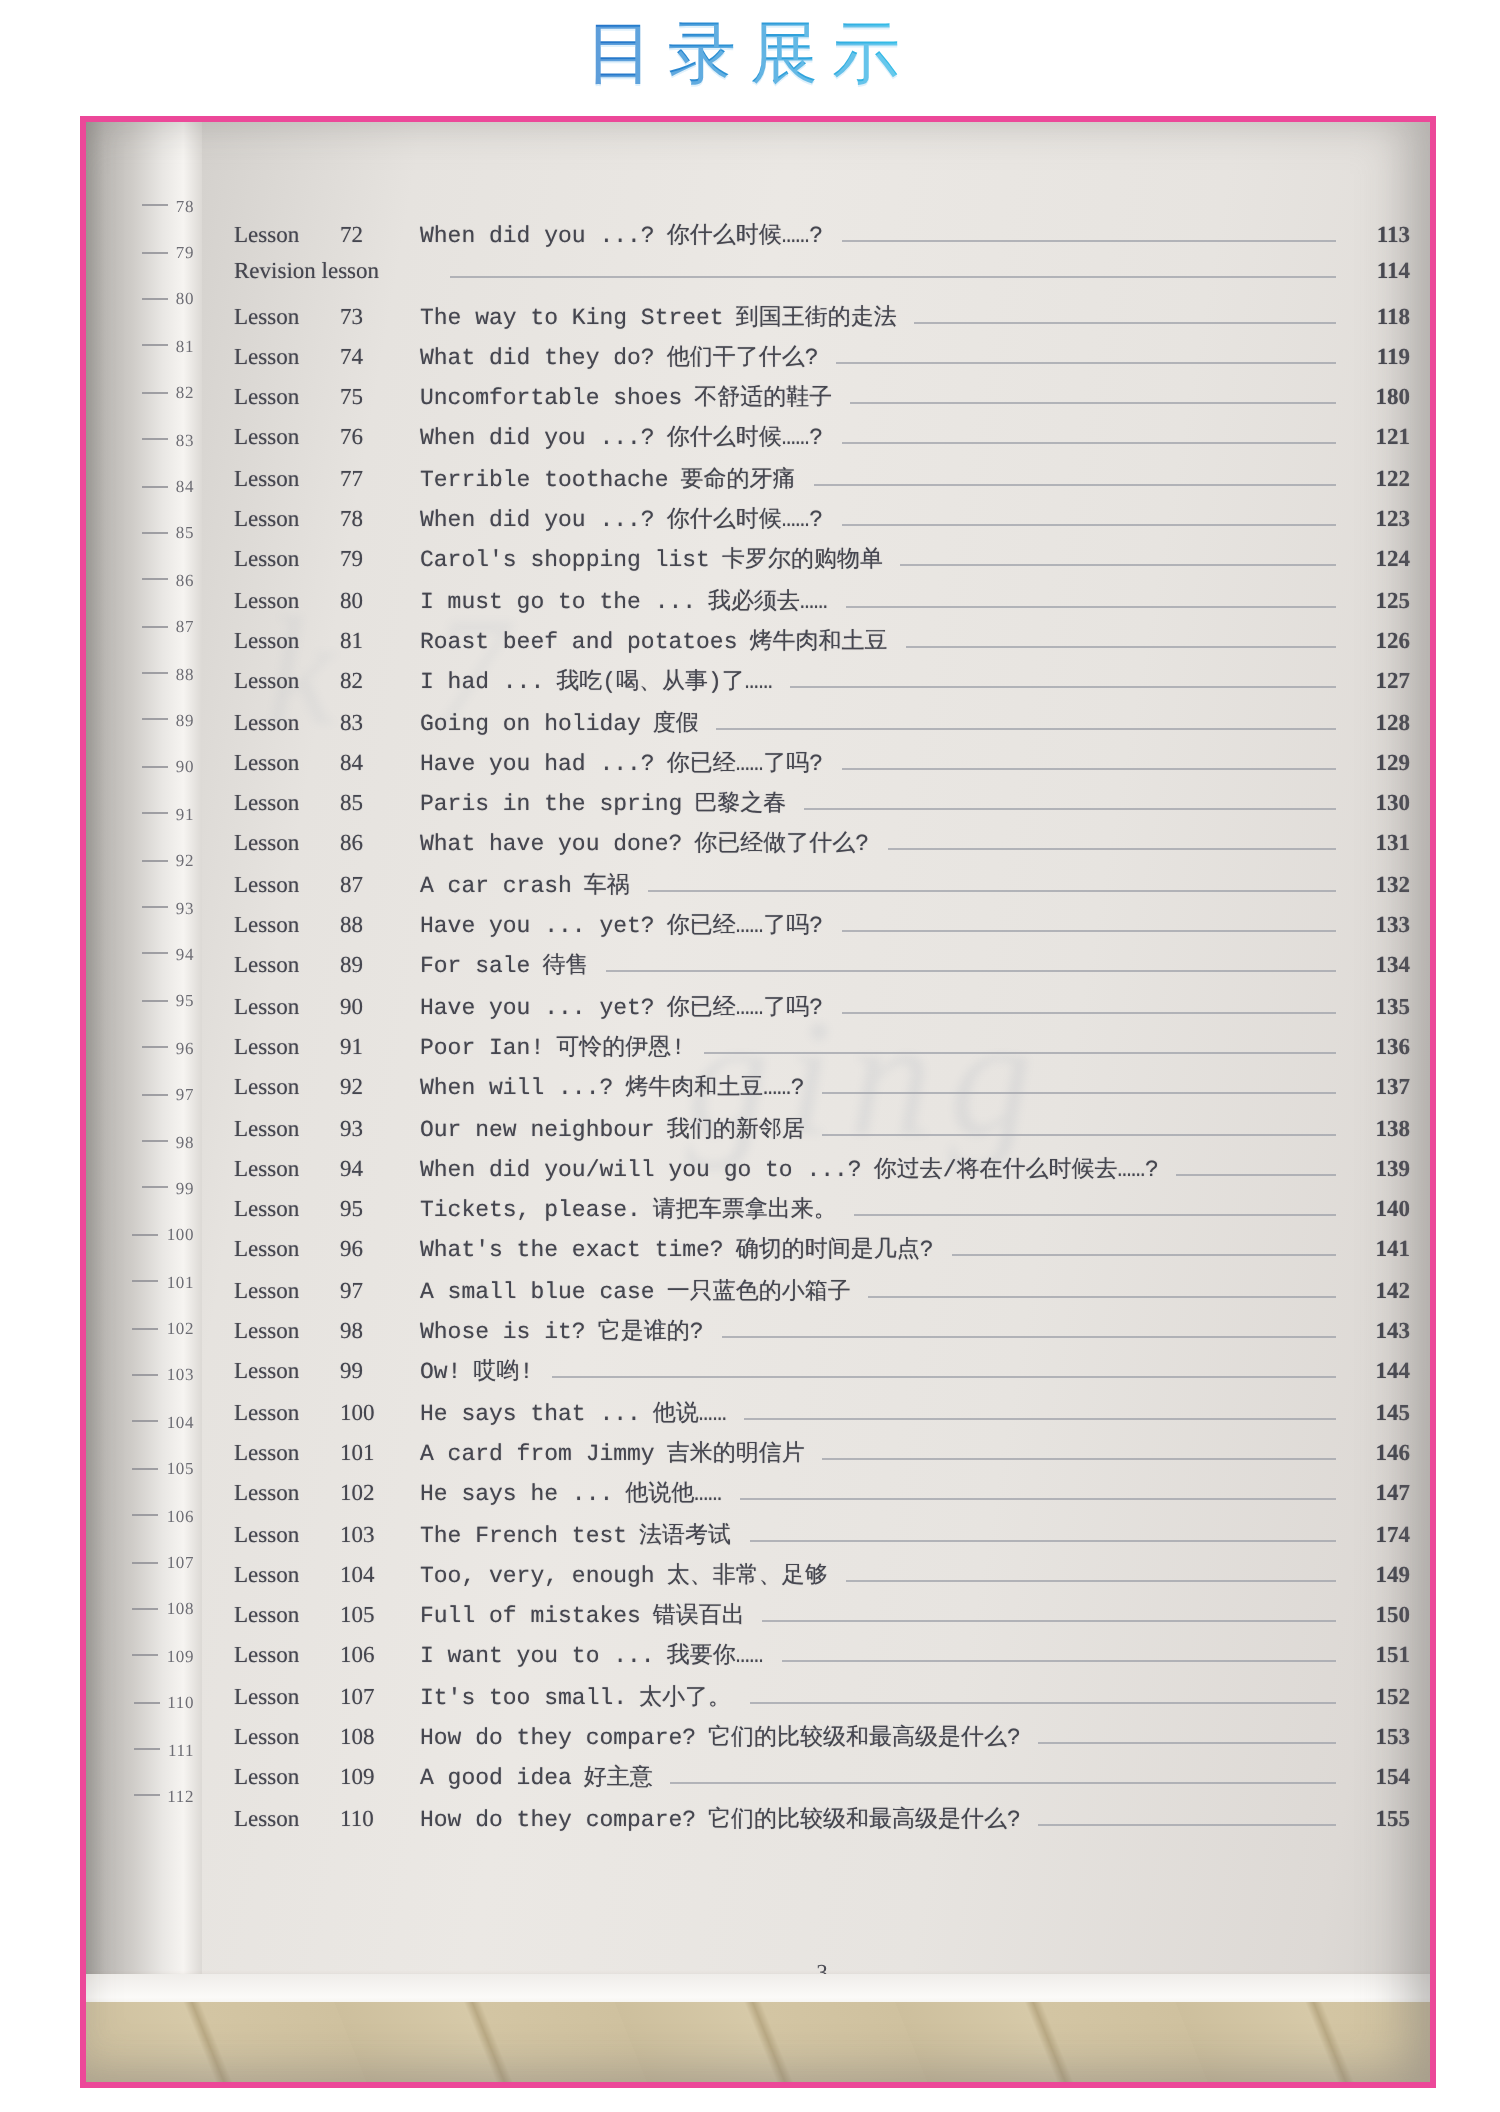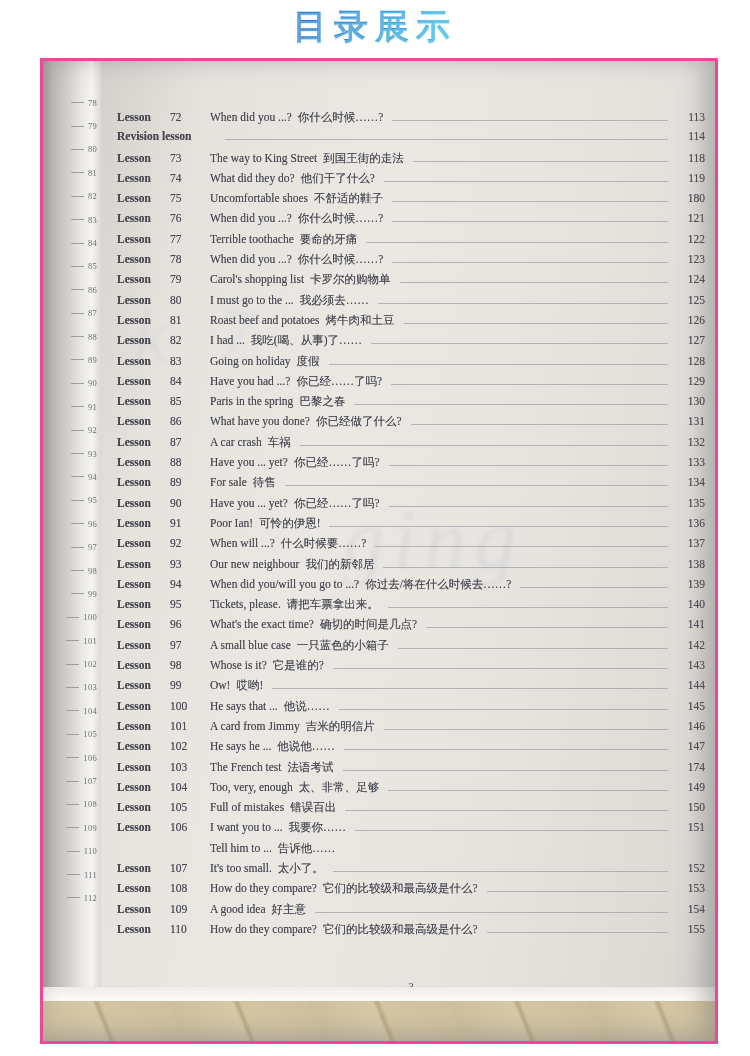--- a/index.html
+++ b/index.html
@@ -3,21 +3,21 @@
 <meta charset="utf-8">
 <style>
   * { margin:0; padding:0; box-sizing:border-box; }
   html,body { width:750px; height:1056px; background:#ffffff; overflow:hidden;
               font-family:"Liberation Serif","DejaVu Serif",serif; }
 
   
   .banner { position:absolute; left:0; top:0; width:750px; height:56px;
             display:flex; align-items:flex-start; justify-content:center; }
   .banner-title { margin-top:4px; font-family:"DejaVu Sans","Liberation Sans",sans-serif;
-            font-size:34px; font-weight:bold; letter-spacing:7px;
+            font-size:34px; font-weight:normal; letter-spacing:7px;
             background:linear-gradient(90deg,#2472c8 0%,#2d9ad8 55%,#35c2ea 100%);
             -webkit-background-clip:text; background-clip:text; color:transparent;
             text-shadow:0 1px 0 rgba(180,220,245,0.4); }
 
   
   .photo { position:absolute; left:40px; top:58px; width:678px; height:986px;
            border:3px solid #ec4899; background:#e5e5e5; overflow:hidden;
            box-shadow:inset 0 0 0 1px #bfe6ee; }
   .page-bg { position:absolute; inset:0;
            background:linear-gradient(100deg,#b6b3af 0%,#d3d0cc 6%,#e6e3df 20%,
@@ -41,28 +41,28 @@
   .ghost { position:absolute; font-style:italic; color:#6d7f98; pointer-events:none;
            filter:blur(2px); font-family:"Liberation Serif",serif; }
   .ghost-1 { left:90px; top:230px; font-size:78px; opacity:.06; letter-spacing:14px; }
   .ghost-2 { left:300px; top:430px; font-size:84px; opacity:.09; letter-spacing:8px; }
 
   
   .toc { position:absolute; left:74px; top:49px; right:10px; }
   .toc-row { display:flex; align-items:baseline; height:20.3px;
            font-size:11.5px; color:#45464f; white-space:nowrap;
            text-shadow:0 0 .5px rgba(70,70,80,.55); }
-  .lbl { width:53px; flex-shrink:0; overflow:visible;font-weight:bold; }
+  .lbl { width:53px; flex-shrink:0; overflow:visible; }
   .num { width:40px; flex-shrink:0; }
-  .ttl { flex-shrink:0; }
+  .ttl { flex-shrink:0;font-family:Liberation Mono, monospace; }
   .ttl .cn { margin-left:6px; }
   .leader { flex:1 1 auto; border-bottom:1px solid #9fa1a9; margin:0 7px 3px 9px;
            opacity:.75; min-width:12px; }
   .leader.hidden { visibility:hidden; }
-  .pg { width:30px; flex-shrink:0; text-align:right; }
+  .pg { width:30px; flex-shrink:0; text-align:right;font-weight:bold; }
 
   .folio { position:absolute; left:74px; right:10px; top:920px; text-align:center;
            font-size:11.5px; color:#4a4b54; }
 
   
   .floor { position:absolute; left:0; right:0; bottom:0; height:40px;
            background:repeating-linear-gradient(68deg,
                       #cdbf9d 0px,#d6c9a8 60px,#b9a984 64px,#d3c5a3 68px,#cfc19f 130px); }
   .book-bottom { position:absolute; left:0; right:0; bottom:28px; height:26px;
            background:linear-gradient(180deg,#efedea 0%,#fbfaf8 45%,#e8e4de 85%,#c9bda6 100%);
@@ -424,21 +424,21 @@
     <span class="lbl">Lesson</span>
     <span class="num">91</span>
     <span class="ttl"><span class="en">Poor Ian!</span><span class="cn">可怜的伊恩!</span></span>
     <span class="leader"></span>
     <span class="pg">136</span>
   </div>
 
   <div class="toc-row">
     <span class="lbl">Lesson</span>
     <span class="num">92</span>
-    <span class="ttl"><span class="en">When will ...?</span><span class="cn">什么时候要……?</span></span>
+    <span class="ttl"><span class="en">When will ...?</span><span class="cn">烤牛肉和土豆……?</span></span>
     <span class="leader"></span>
     <span class="pg">137</span>
   </div>
 
   <div class="toc-row">
     <span class="lbl">Lesson</span>
     <span class="num">93</span>
     <span class="ttl"><span class="en">Our new neighbour</span><span class="cn">我们的新邻居</span></span>
     <span class="leader"></span>
     <span class="pg">138</span>
@@ -542,27 +542,20 @@
   </div>
 
   <div class="toc-row">
     <span class="lbl">Lesson</span>
     <span class="num">106</span>
     <span class="ttl"><span class="en">I want you to ...</span><span class="cn">我要你……</span></span>
     <span class="leader"></span>
     <span class="pg">151</span>
   </div>
 
-  <div class="toc-row">
-    <span class="lbl"></span>
-    <span class="num"></span>
-    <span class="ttl"><span class="en">Tell him to ...</span><span class="cn">告诉他……</span></span>
-    <span class="leader hidden"></span>
-    <span class="pg"></span>
-  </div>
 
   <div class="toc-row">
     <span class="lbl">Lesson</span>
     <span class="num">107</span>
     <span class="ttl"><span class="en">It's too small.</span><span class="cn">太小了。</span></span>
     <span class="leader"></span>
     <span class="pg">152</span>
   </div>
 
   <div class="toc-row">

